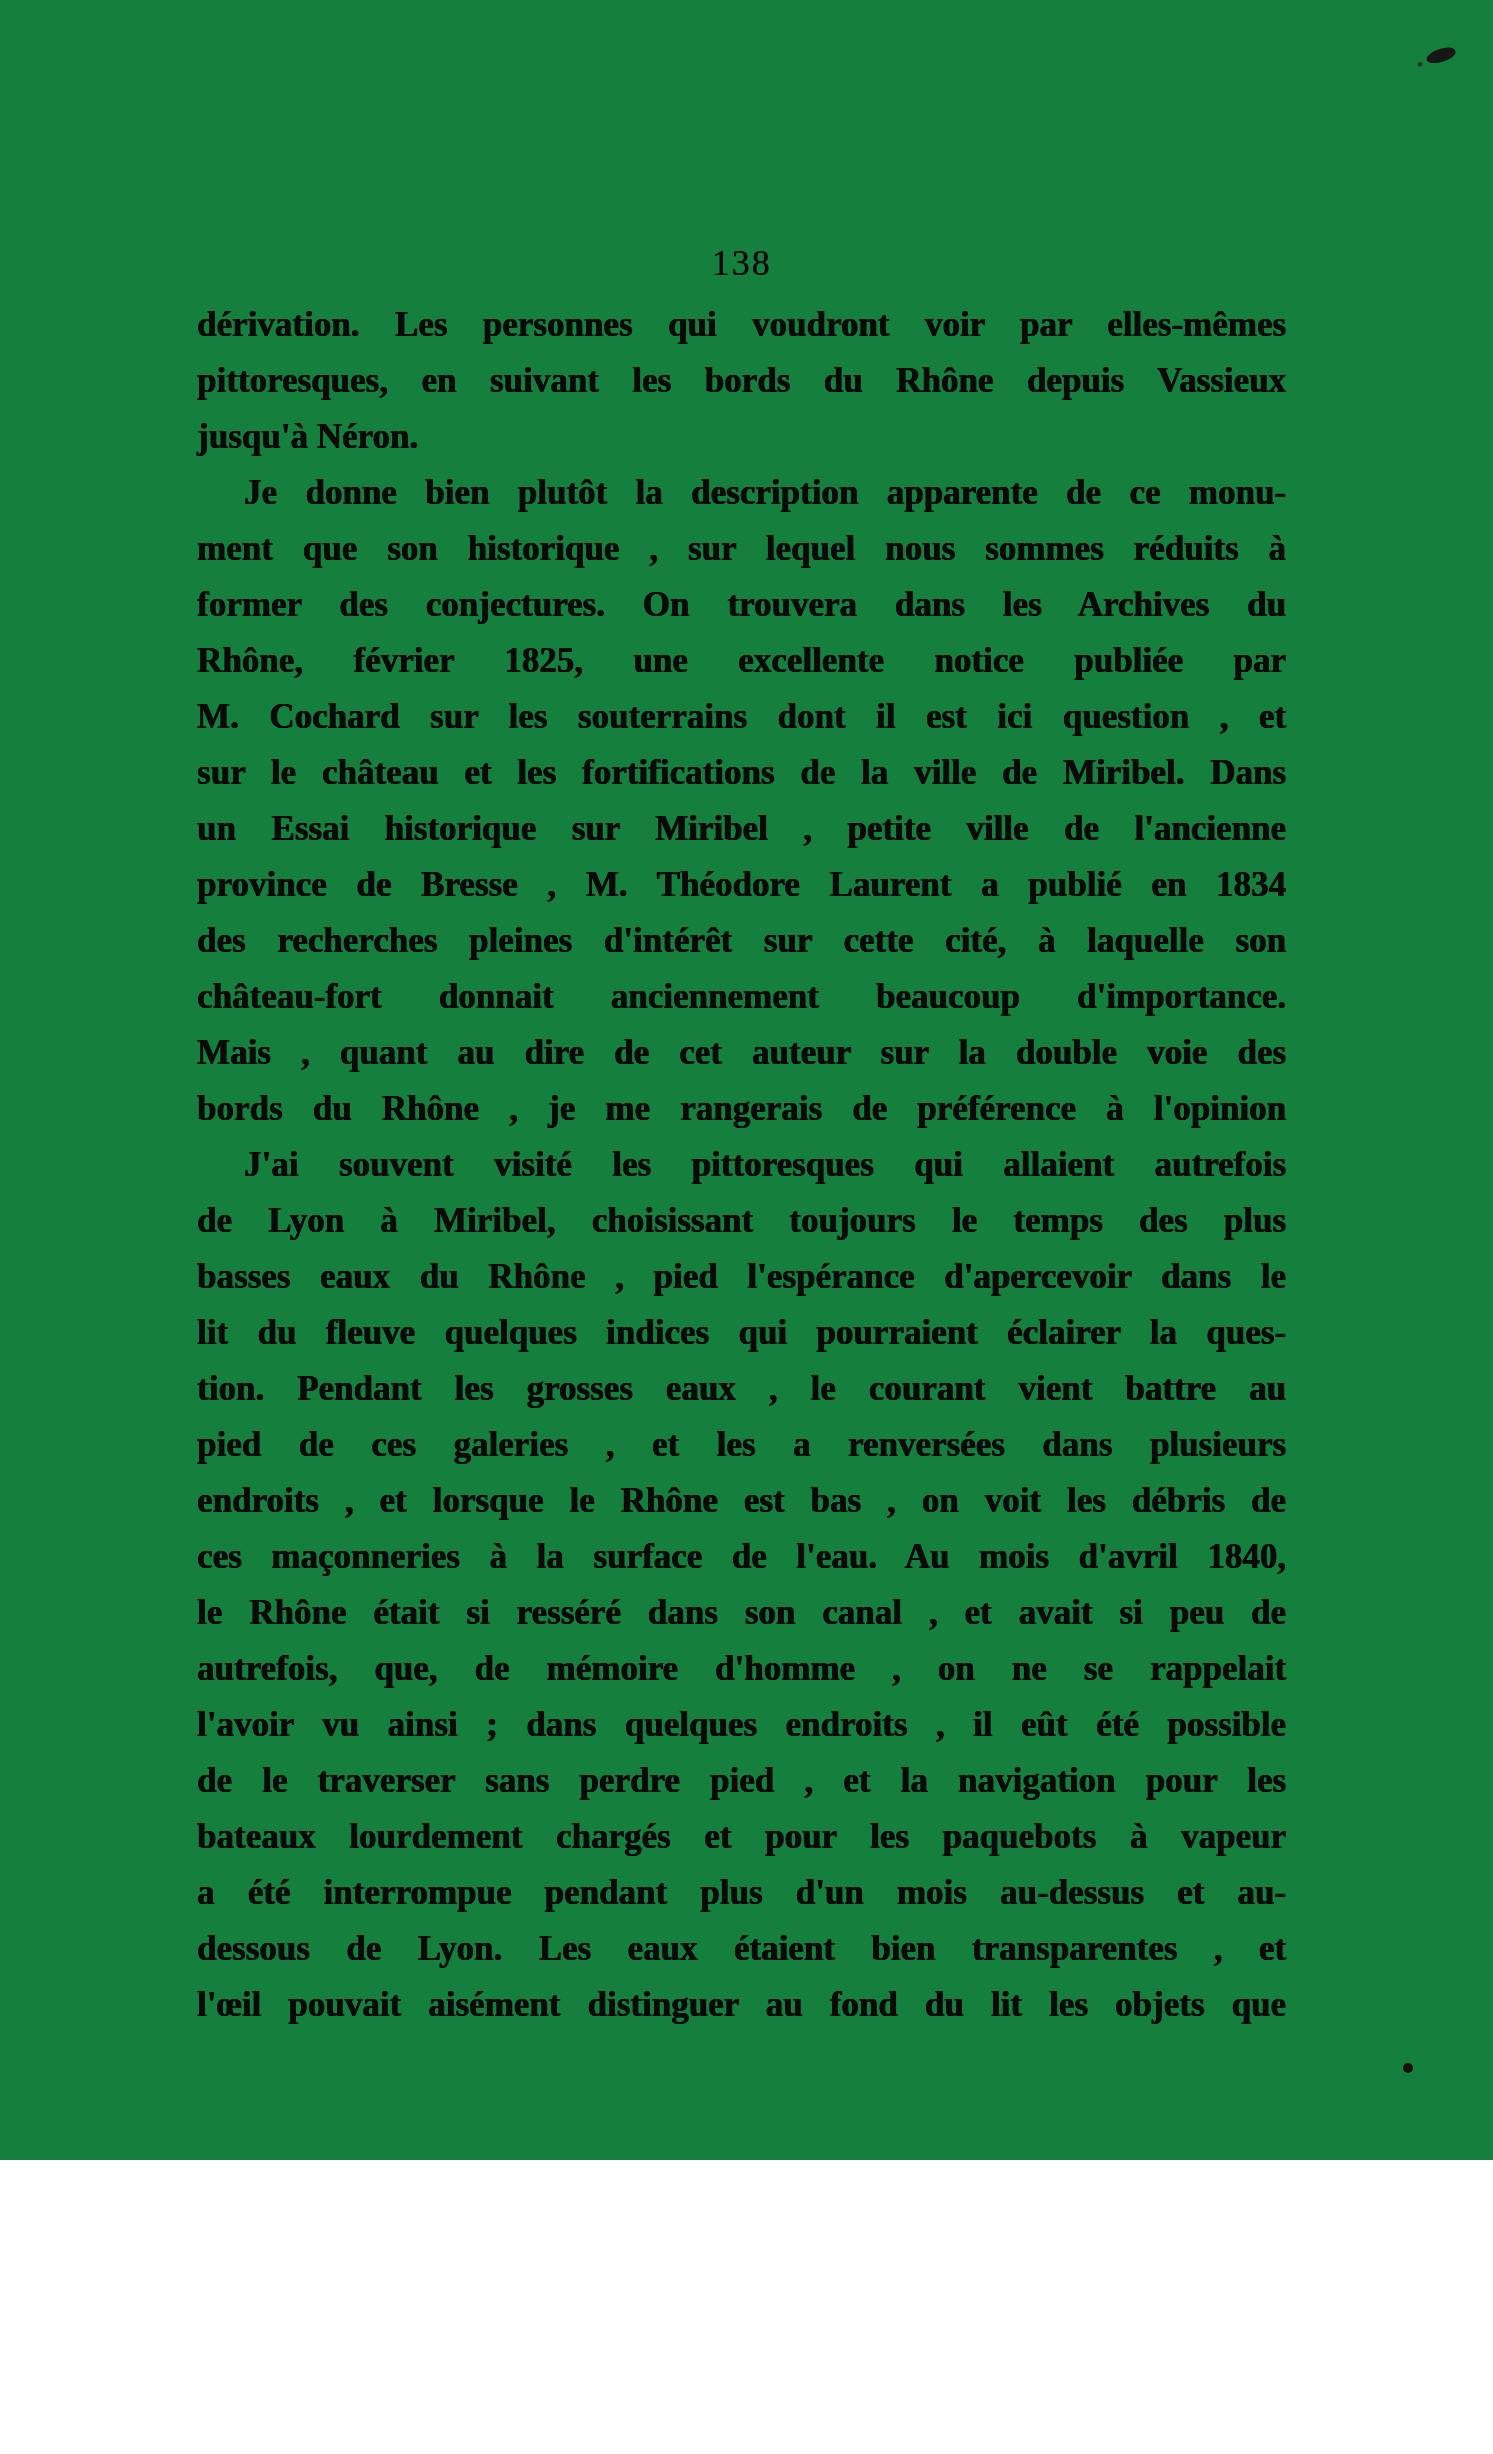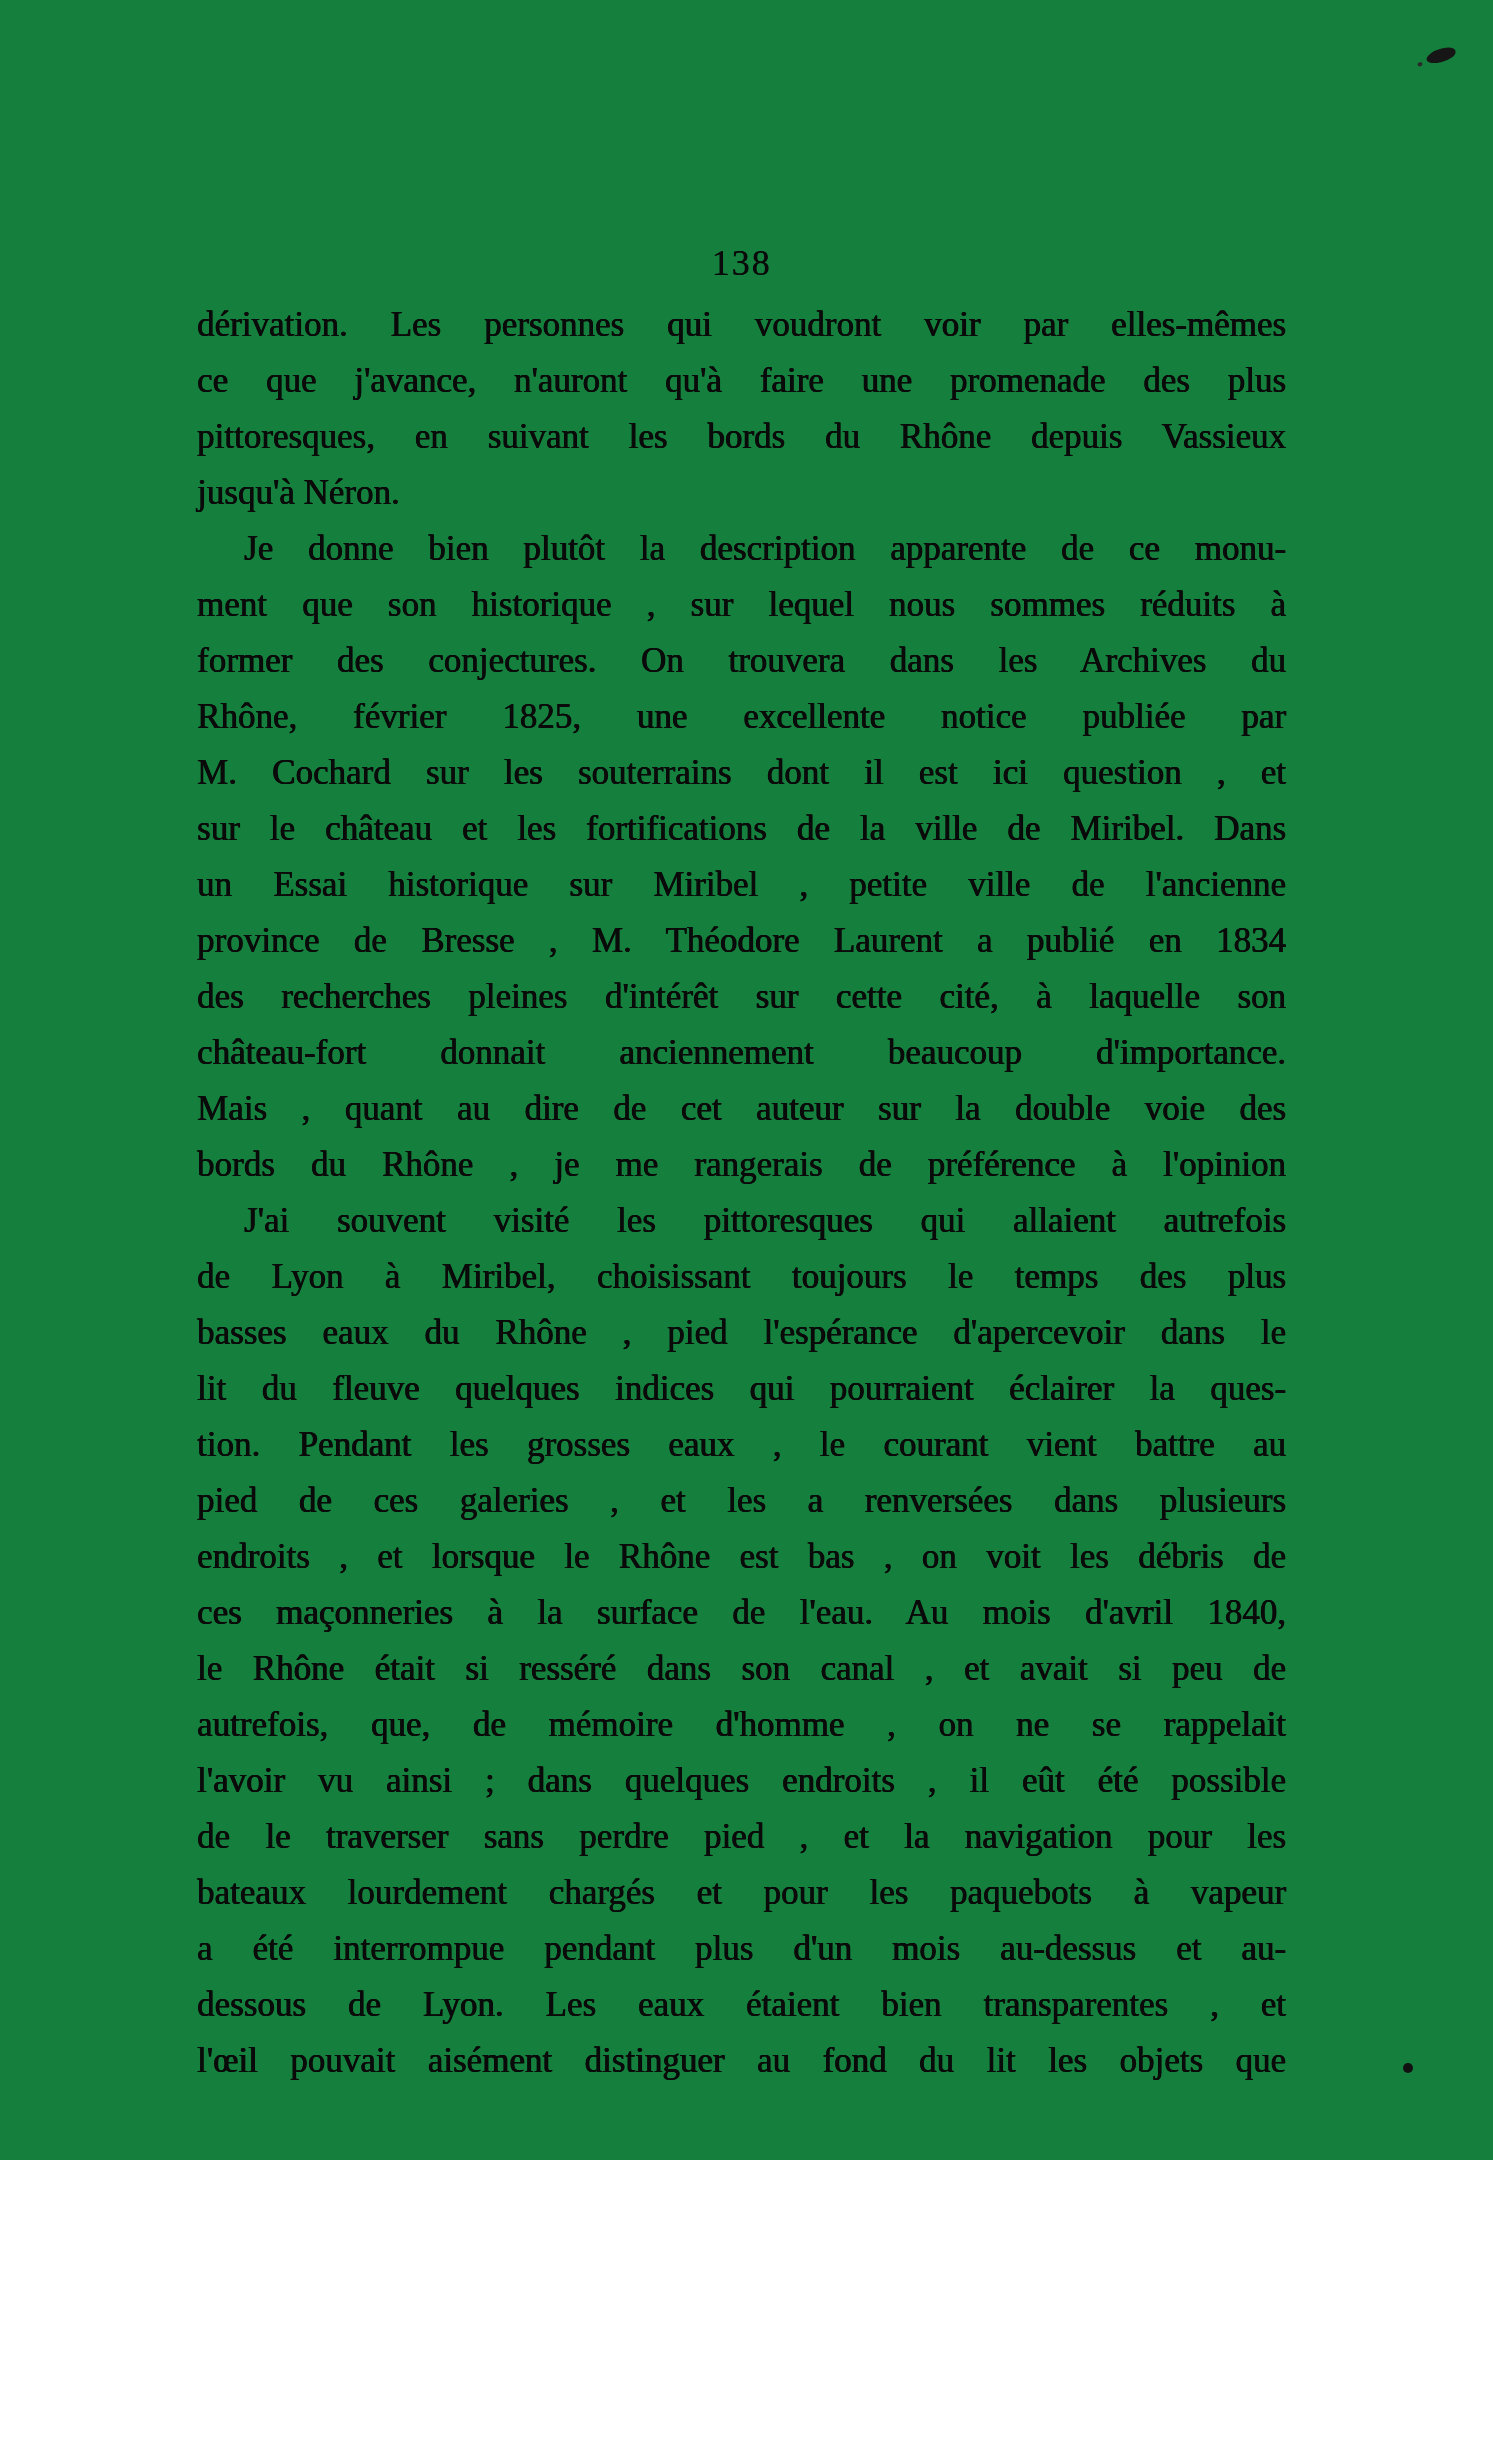--- a/index.html
+++ b/index.html
@@ -35,20 +35,21 @@
     font-size: 35px;
     line-height: 56px;
   }
   .line {
     height: 56px;
     text-align: justify;
     text-align-last: justify;
     -moz-text-align-last: justify;
     white-space: normal;
     text-shadow: 0.6px 0 0 currentColor, -0.2px 0 0 currentColor;
+    font-weight: bold;
   }
   .line.indent {
     padding-left: 47px;
   }
   .line.nojust {
     text-align: right;
     text-align-last: left;
     -moz-text-align-last: left;
   }
   .ink-smudge {
@@ -82,21 +83,20 @@
   }
 </style>
 </head>
 <body>
 
 <div class="page">
   <div class="page-number">138</div>
 
   <div class="page-body">
       <div class="line">dérivation. Les personnes qui voudront voir par elles-mêmes</div>
-      <div class="line">ce que j'avance, n'auront qu'à faire une promenade des plus</div>
       <div class="line">pittoresques, en suivant les bords du Rhône depuis Vassieux</div>
       <div class="line nojust">jusqu'à Néron.</div>
       <div class="line indent">Je donne bien plutôt la description apparente de ce monu-</div>
       <div class="line">ment que son historique , sur lequel nous sommes réduits à</div>
       <div class="line">former des conjectures. On trouvera dans les Archives du</div>
       <div class="line">Rhône, février 1825, une excellente notice publiée par</div>
       <div class="line">M. Cochard sur les souterrains dont il est ici question , et</div>
       <div class="line">sur le château et les fortifications de la ville de Miribel. Dans</div>
       <div class="line">un Essai historique sur Miribel , petite ville de l'ancienne</div>
       <div class="line">province de Bresse , M. Théodore Laurent a publié en 1834</div>

